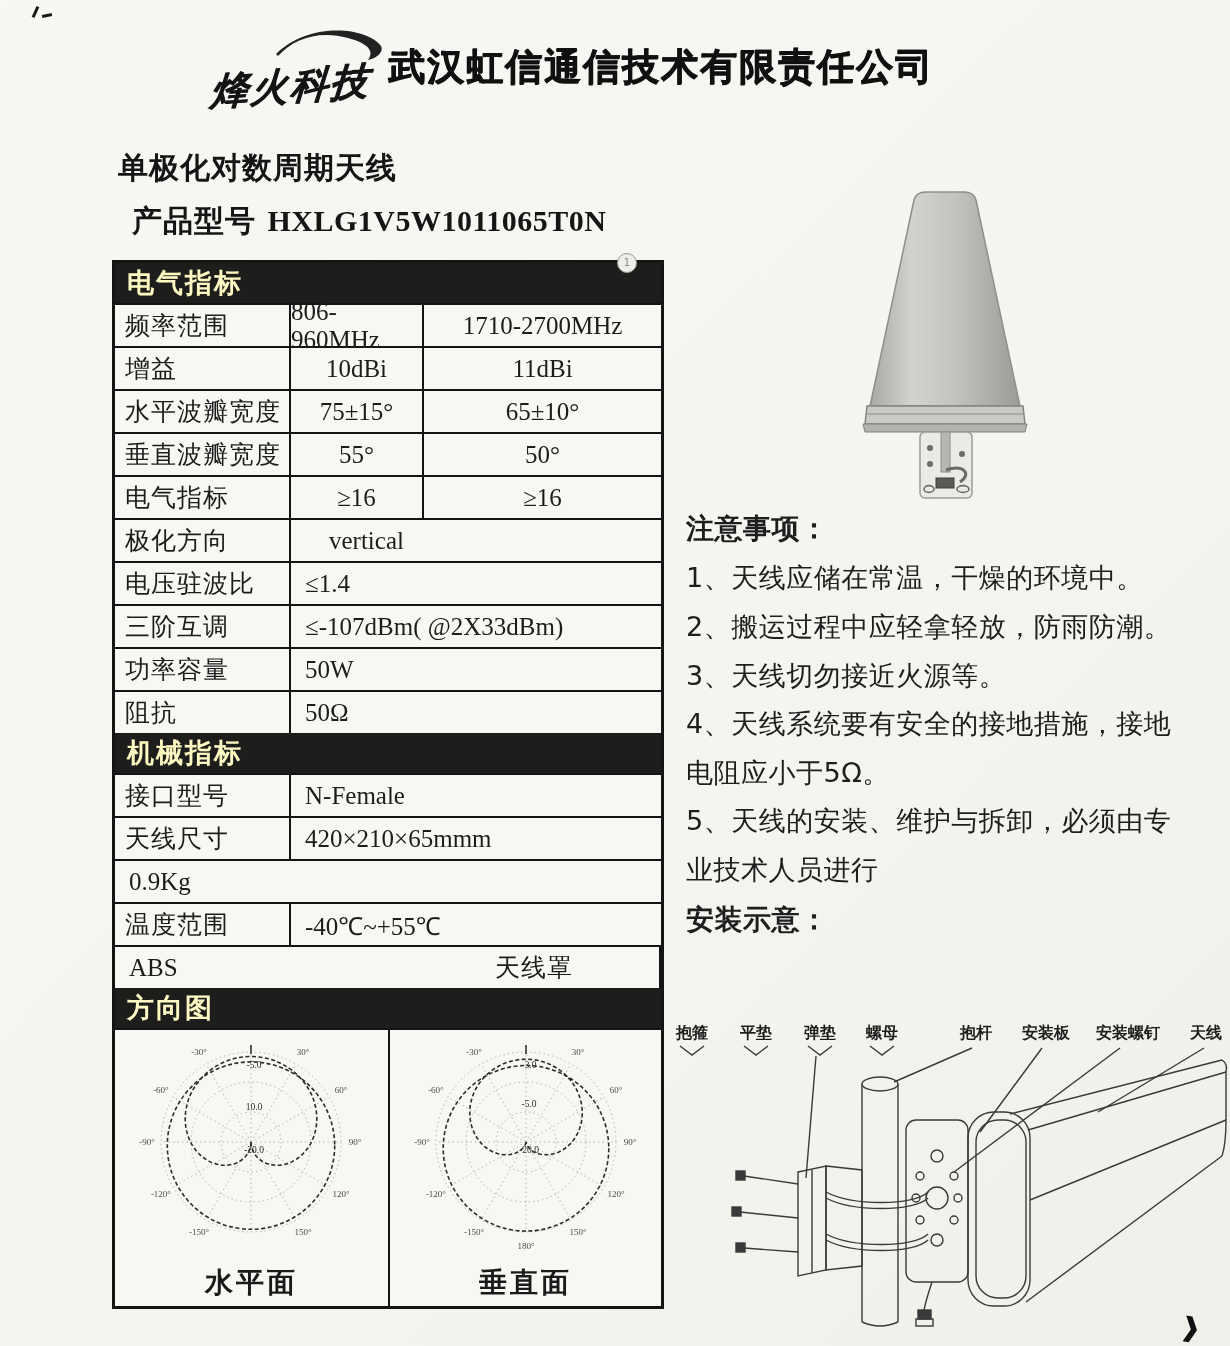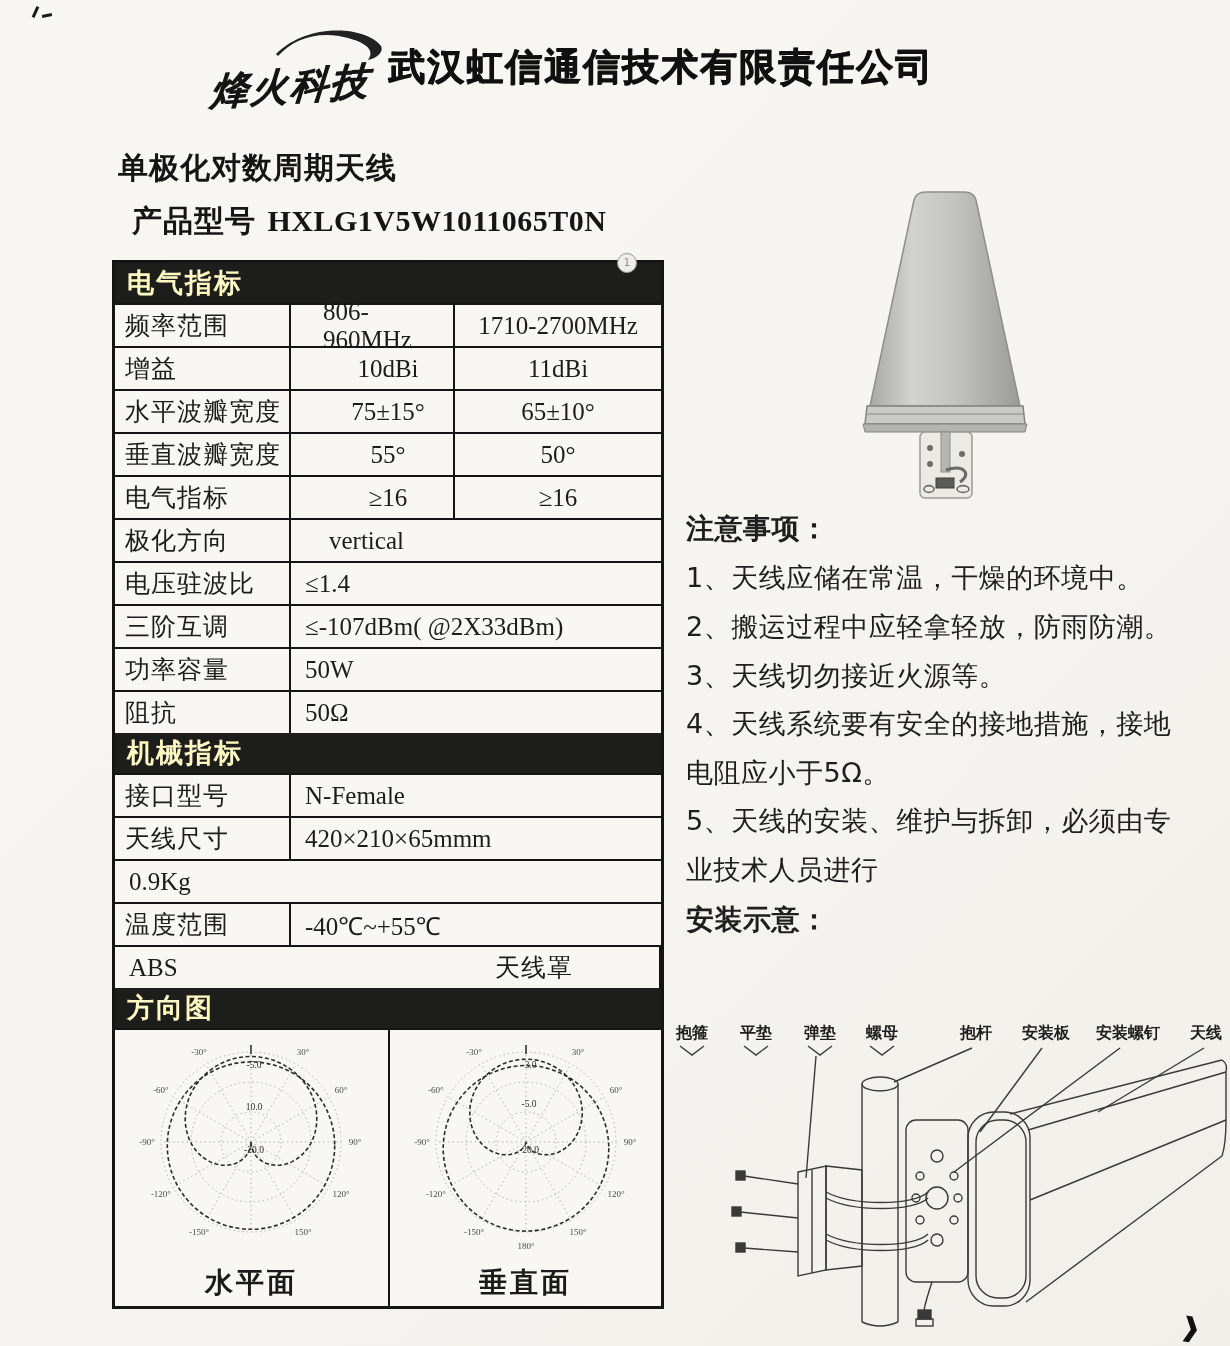--- a/index.html
+++ b/index.html
@@ -46,21 +46,21 @@
   }
   .sec-bar{
     height:40px;line-height:40px;background:#1d1d1b;color:#fef9c3;
     font-size:27px;font-weight:700;padding-left:12px;letter-spacing:2px;
     position:relative;
   }
   .row{display:flex;height:43px;border-top:2px solid #141414;box-sizing:border-box;
     font-size:25px;align-items:stretch;}
   .cell{display:flex;align-items:center;box-sizing:border-box;}
   .lbl{width:176px;padding-left:10px;border-right:2px solid #141414;letter-spacing:1px;}
-  .v1{width:164px;justify-content:center;border-right:2px solid #141414;padding-left:32px;}
+  .v1{width:133px;justify-content:center;border-right:2px solid #141414;}
   .v2{flex:1;justify-content:center;}
   .vspan{flex:1;padding-left:14px;}
   .vspan.pad-lg{padding-left:38px;}
   .val{font-family:"Liberation Serif",serif;}
   
   .plots-row{display:flex;height:278px;border-top:2px solid #141414;box-sizing:border-box;}
   .plot-cell{width:50%;position:relative;box-sizing:border-box;}
   .plot-cell+.plot-cell{border-left:2px solid #141414;}
   .plot-cell svg{position:absolute;left:0;top:2px;}
   .plot-caption{

